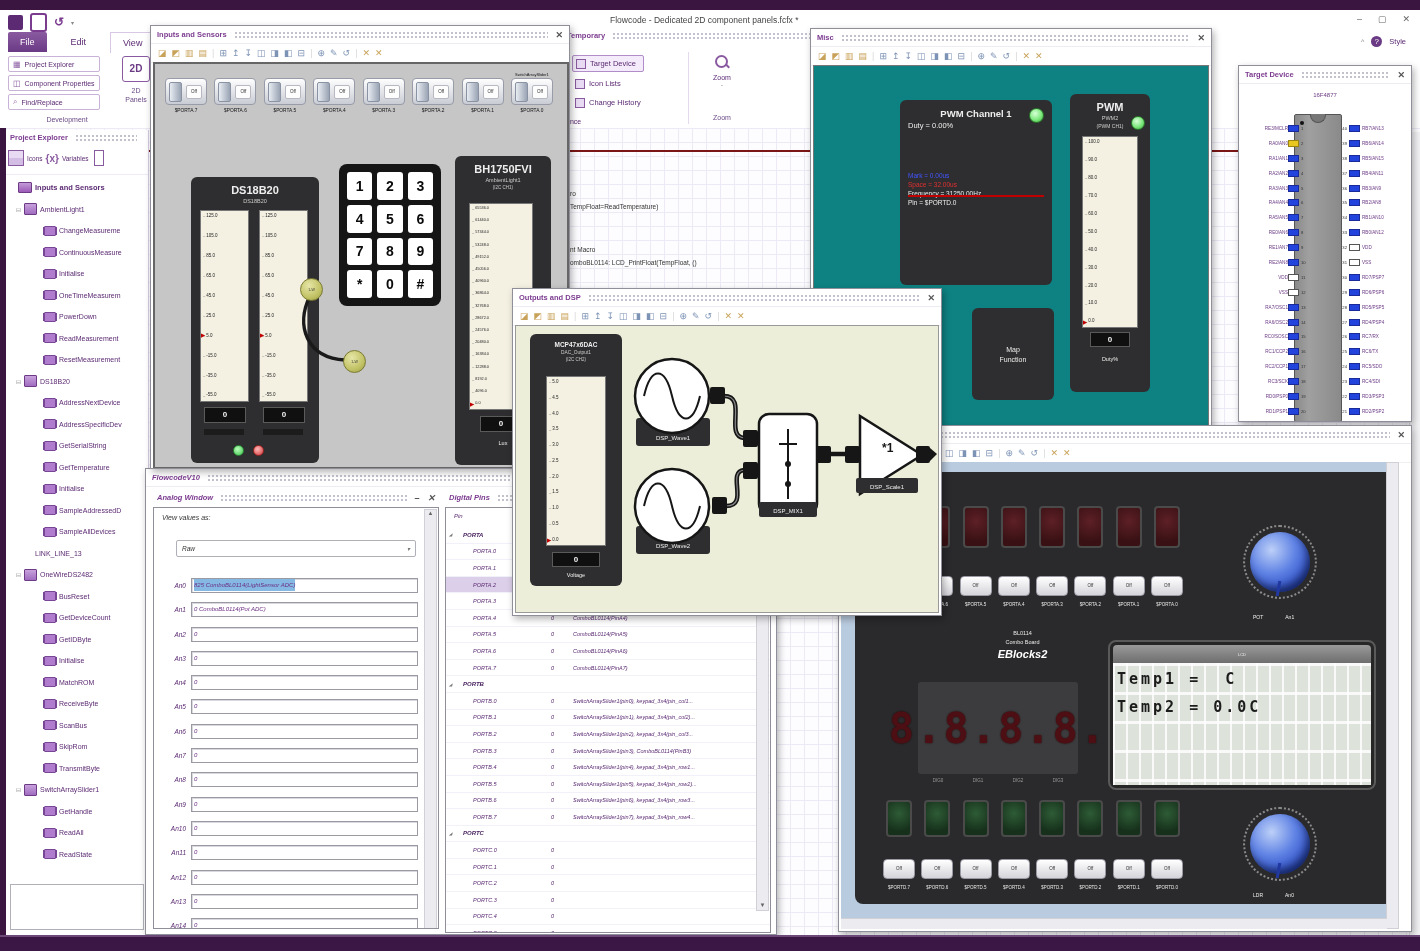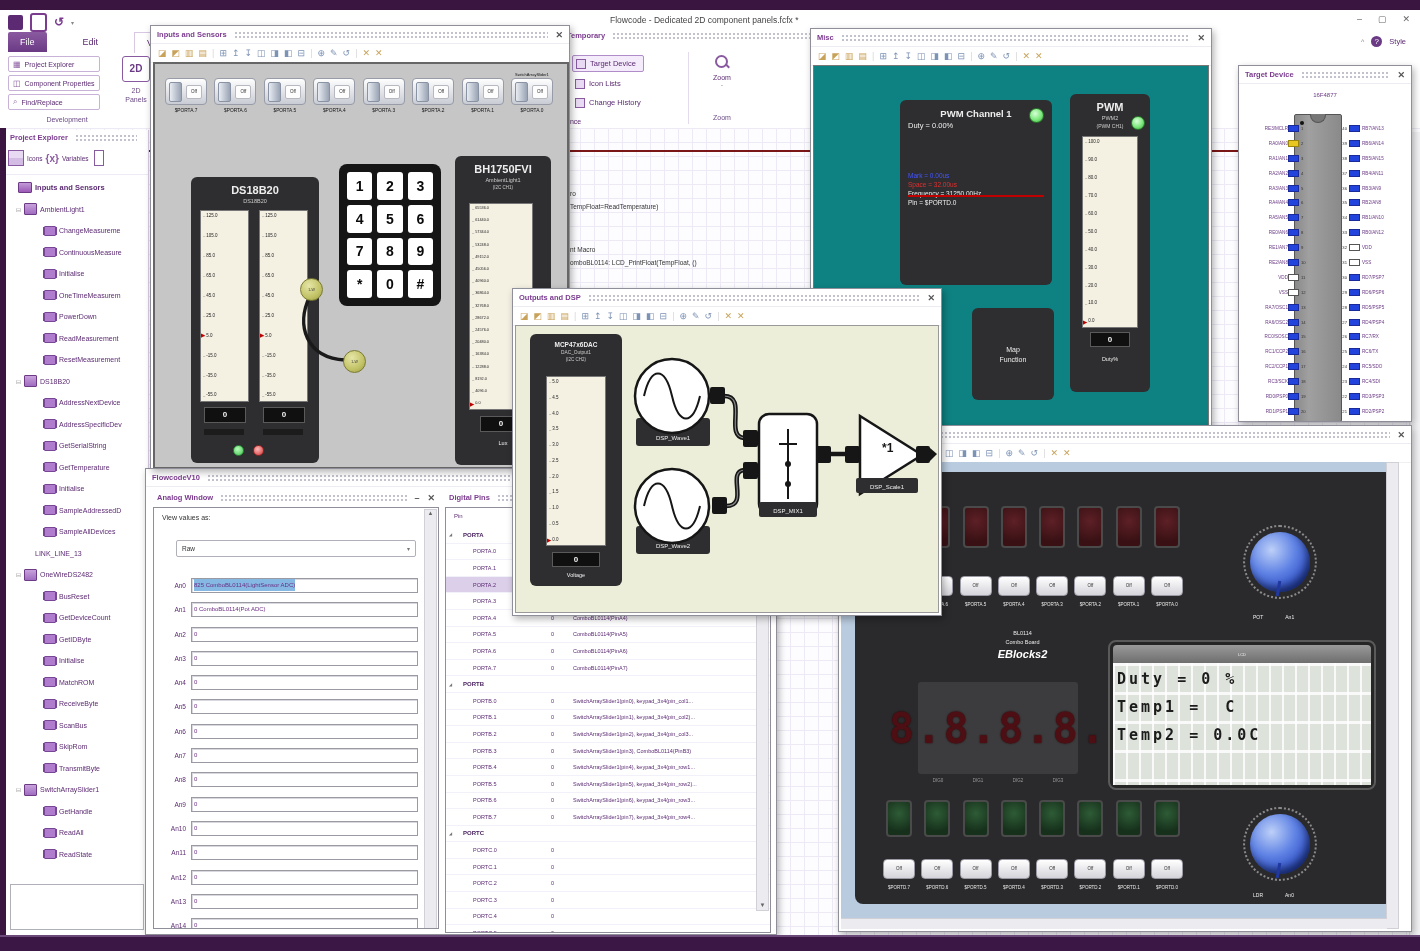--- a/index.html
+++ b/index.html
@@ -9,21 +9,21 @@
   
   .topstrip{left:0;top:0;width:1420px;height:10px;background:#3a1540;}
   .titlebar-main{left:0;top:10px;width:1420px;height:22px;background:#fff;border-bottom:1px solid #eee;}
   .app-title{position:absolute;left:610px;top:5px;font-size:8.5px;color:#444;white-space:nowrap;}
   .qat{position:absolute;top:3px;display:flex;gap:7px;align-items:center;left:8px;}
   .qicon{width:15px;height:15px;background:#5b2a72;border-radius:2px;}
   .qicon2{width:13px;height:15px;border:2px solid #7b3b8f;border-radius:3px;background:#fff;}
   .qundo{font-size:12px;color:#7b3b8f;font-weight:bold;line-height:15px;}
   .winctl{position:absolute;right:10px;top:4px;display:flex;gap:16px;font-size:9px;color:#666;}
   .ribbon{left:0;top:32px;width:1420px;height:96px;background:#fff;border-bottom:1px solid #e7def0;}
-  .tabs{position:absolute;left:8px;top:0;display:flex;gap:24px;}
+  .tabs{position:absolute;left:8px;top:0;display:flex;gap:12px;}
   .tab{height:20px;line-height:20px;padding:0 12px;font-size:9px;color:#5b2a72;}
   .tab.file{background:linear-gradient(#8a5aa0,#6b3a85);color:#fff;border-radius:2px 2px 0 0;}
   .tab.active{border:1px solid #d8c8e4;border-bottom:none;background:#fff;}
   .rbtn{display:flex;align-items:center;gap:4px;border:1px solid #c9b2d8;border-radius:2px;
         height:14px;padding:0 4px;font-size:7px;color:#5b2a72;background:#fff;margin-bottom:3px;}
   .rbtn .g{font-size:8px;color:#8a5aa0;}
   .rgroup-label{font-size:7px;color:#6b4a85;text-align:center;}
   .btn2d{width:26px;height:24px;border:1px solid #8a5aa0;border-radius:3px;color:#6b3a85;
          font-weight:bold;font-size:10px;text-align:center;line-height:24px;background:#fff;}
   .lbl2d{font-size:7px;color:#6b4a85;text-align:center;line-height:1.3;}
@@ -762,21 +762,21 @@
           <span class="stub"></span>
           <span class="pn">20</span>
           <span class="pmid"></span>
           <span class="pn r">21</span>
           <span class="stub"></span>
           <span class="pl r" style="padding-left:2px;">RD2/PSP2</span>
         </div>
       </div>
   </div>
 
-  <div class="win" style="left:145px;top:468px;width:630px;height:465px;">
+  <div class="win" style="left:145px;top:468px;width:630px;height:465px;font-style:italic;">
     <div class="titlebar">
       <span class="title-text">FlowcodeV10</span>
       <span class="dots"></span>
     </div>
 
     <div class="abs" style="left:5px;top:20px;width:290px;height:442px;">
       <div class="titlebar" style="border-bottom:none;">
         <span class="title-text">Analog Window</span>
         <span class="dots"></span>
         <span class="minus">–</span>
@@ -1181,21 +1181,20 @@
         <span class="diglab">DIG0</span>
             <span class="diglab">DIG1</span>
             <span class="diglab">DIG2</span>
             <span class="diglab">DIG3</span>
           </div>
 
         <div class="lcd" style="left:253px;top:168px;width:258px;">
           <div class="hdr">LCD</div>
           <div class="bodyl">
 
-          <div class="line">Duty = 0 %</div>
               <div class="line">Temp1 =  C</div>
               <div class="line">Temp2 = 0.0C</div>
             </div>
         </div>
 
         <div class="abs" style="left:28px;top:328px;width:300px;display:flex;justify-content:space-between;">
 
             <div class="bcol">
               <div class="ledg"></div>
               <div style="height:22px;"></div>

